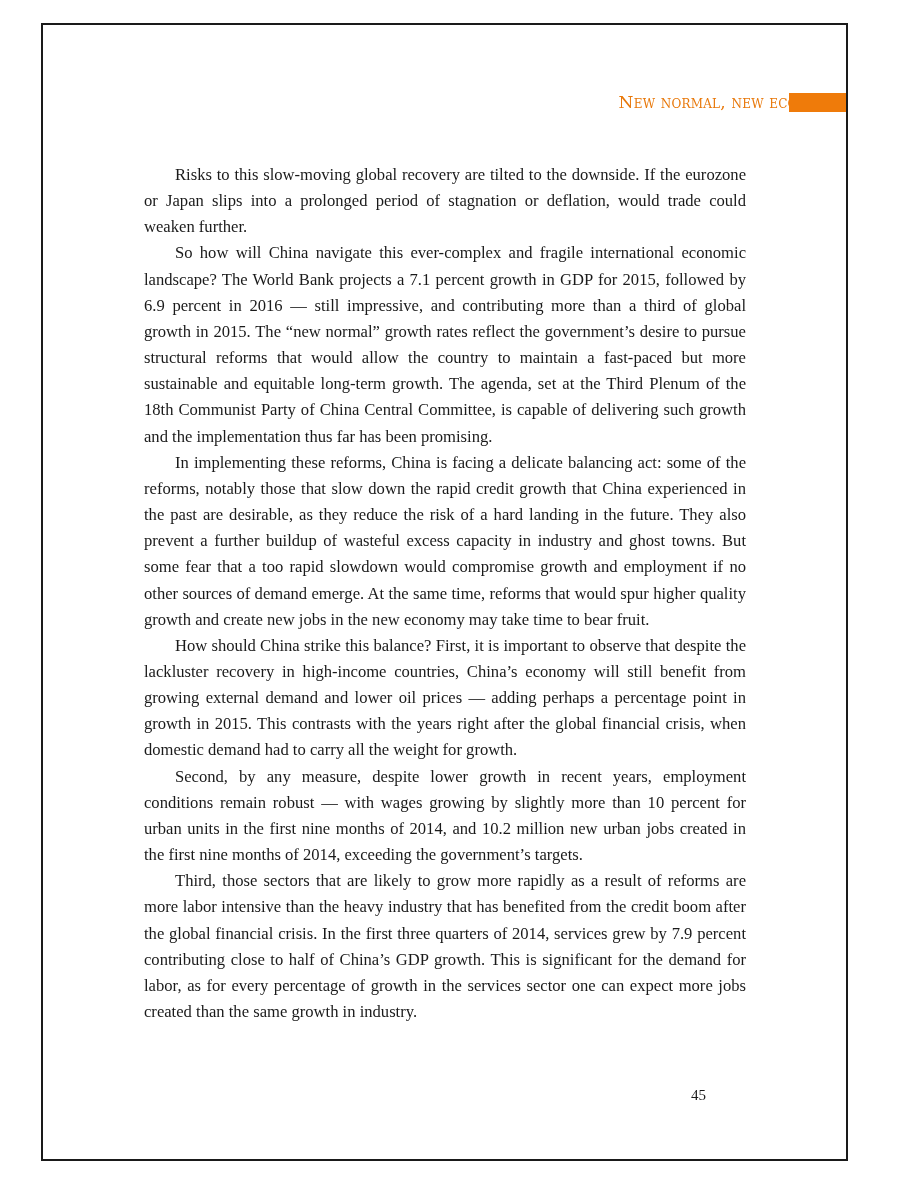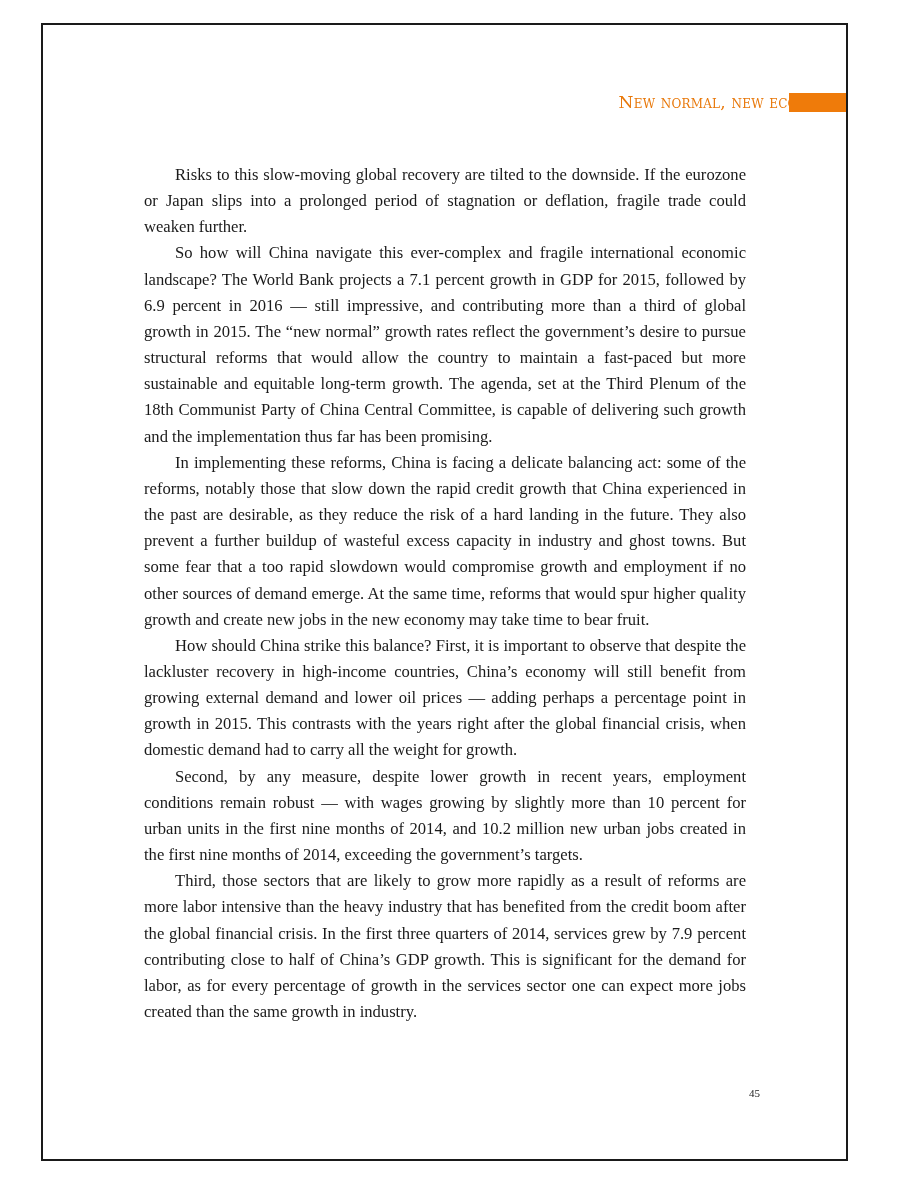--- a/index.html
+++ b/index.html
@@ -17,34 +17,34 @@
     position:absolute; left:789px; top:93px; width:57px; height:19px;
     background:#ef7b0a;
   }
   .body-text {
     position:absolute; left:144px; top:162px; width:602px;
     font-family:"Liberation Serif", serif; font-size:16.6px;
     line-height:26.15px; color:#1a1a1a; text-align:justify;
   }
   .body-text p { margin:0; text-indent:31px; }
   .page-number {
-    position:absolute; left:749px; top:1087px;
-    font-family:"Liberation Serif", serif; font-size:11px; color:#1a1a1a;
+    position:absolute; left:691px; top:1087px;
+    font-family:"Liberation Serif", serif; font-size:15px; color:#1a1a1a;
   }
 </style>
 </head>
 <body>
 
 <div class="frame"></div>
 
 <div class="running-head">New normal, new economy</div>
 <div class="head-bar"></div>
 
 <div class="body-text">
-  <p>Risks to this slow-moving global recovery are tilted to the downside. If the eurozone or Japan slips into a prolonged period of stagnation or deflation, fragile trade could weaken further.</p>
+  <p>Risks to this slow-moving global recovery are tilted to the downside. If the eurozone or Japan slips into a prolonged period of stagnation or deflation, would trade could weaken further.</p>
   <p>So how will China navigate this ever-complex and fragile international economic landscape? The World Bank projects a 7.1 percent growth in GDP for 2015, followed by 6.9 percent in 2016 — still impressive, and contributing more than a third of global growth in 2015. The “new normal” growth rates reflect the government’s desire to pursue structural reforms that would allow the country to maintain a fast-paced but more sustainable and equitable long-term growth. The agenda, set at the Third Plenum of the 18th Communist Party of China Central Committee, is capable of delivering such growth and the implementation thus far has been promising.</p>
   <p>In implementing these reforms, China is facing a delicate balancing act: some of the reforms, notably those that slow down the rapid credit growth that China experienced in the past are desirable, as they reduce the risk of a hard landing in the future. They also prevent a further buildup of wasteful excess capacity in industry and ghost towns. But some fear that a too rapid slowdown would compromise growth and employment if no other sources of demand emerge. At the same time, reforms that would spur higher quality growth and create new jobs in the new economy may take time to bear fruit.</p>
   <p>How should China strike this balance? First, it is important to observe that despite the lackluster recovery in high-income countries, China’s economy will still benefit from growing external demand and lower oil prices — adding perhaps a percentage point in growth in 2015. This contrasts with the years right after the global financial crisis, when domestic demand had to carry all the weight for growth.</p>
   <p>Second, by any measure, despite lower growth in recent years, employment conditions remain robust — with wages growing by slightly more than 10 percent for urban units in the first nine months of 2014, and 10.2 million new urban jobs created in the first nine months of 2014, exceeding the government’s targets.</p>
   <p>Third, those sectors that are likely to grow more rapidly as a result of reforms are more labor intensive than the heavy industry that has benefited from the credit boom after the global financial crisis. In the first three quarters of 2014, services grew by 7.9 percent contributing close to half of China’s GDP growth. This is significant for the demand for labor, as for every percentage of growth in the services sector one can expect more jobs created than the same growth in industry.</p>
 </div>
 
 <div class="page-number">45</div>
 
 </body></html>

